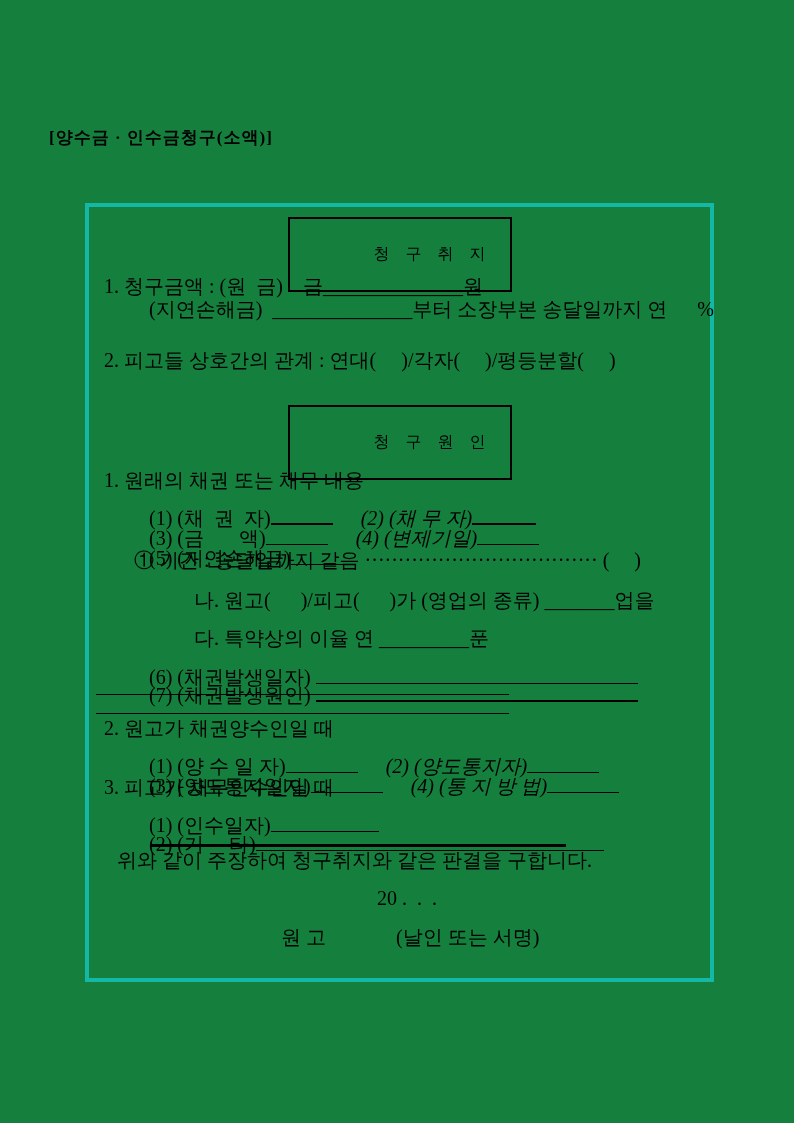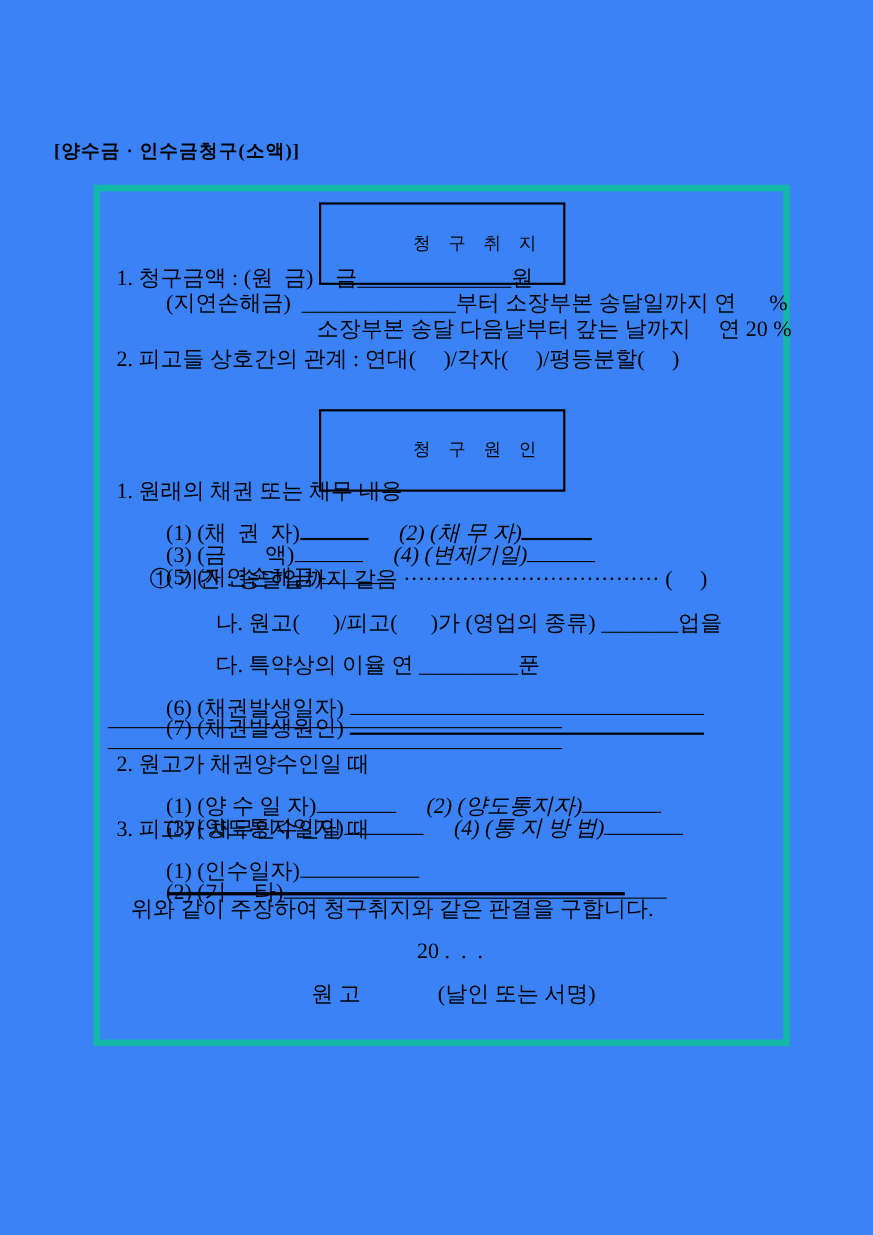--- a/index.html
+++ b/index.html
@@ -1,33 +1,33 @@
 <!DOCTYPE html>
 <html><head>
 <meta charset="utf-8">
 <style>
   html,body { margin:0; padding:0; background:#e8e8e8; }
   .page {
     position:relative;
     width:794px; height:1123px;
     margin:0 auto;
-    background:#3b82f6;
+    background:#15803d;
     font-family:"Liberation Serif","DejaVu Serif",serif;
     color:#000;
     overflow:hidden;
   }
   .doc-title {
     position:absolute; left:49px; top:126px;
     font-size:17px; font-weight:bold; letter-spacing:1px;
     white-space:pre;
   }
   .form-box {
-    position:absolute; left:85px; top:168px;
+    position:absolute; left:85px; top:203px;
     width:621px; height:771px;
-    border:6px solid #14b8a6;
+    border:4px solid #14b8a6;
   }
   .heading-box {
     position:absolute; left:50%; transform:translateX(-50%);
     border:2px solid #000;
     padding:7px 18px 7px 24px;
     font-size:16px; letter-spacing:6px; white-space:pre;
   }
   .ln {
     position:absolute;
     font-size:20px; line-height:18px;
@@ -56,21 +56,20 @@
   <div class="form-box">
 
     <div class="heading-box" style="top:10px">
       <span>청 구 취 지</span>
     </div>
 
     <div class="ln" style="left:15px; top:70px">1. 청구금액 : (원  금)    금______________원</div>
 
     <div class="ln" style="left:60px; top:93px">(지연손해금)  ______________부터 소장부본 송달일까지 연      %</div>
 
-    <div class="ln" style="left:197px; top:116px">소장부본 송달 다음날부터 갚는 날까지     연 20 %</div>
 
     <div class="ln" style="left:15px; top:144px">2. 피고들 상호간의 관계 : 연대(     )/각자(     )/평등분할(     )</div>
 
     <div class="heading-box" style="top:198px">
       <span>청 구 원 인</span>
     </div>
 
     <div class="ln" style="left:15px; top:264px">1. 원래의 채권 또는 채무 내용</div>
 
     <div class="ln" style="left:30px; top:284px">

